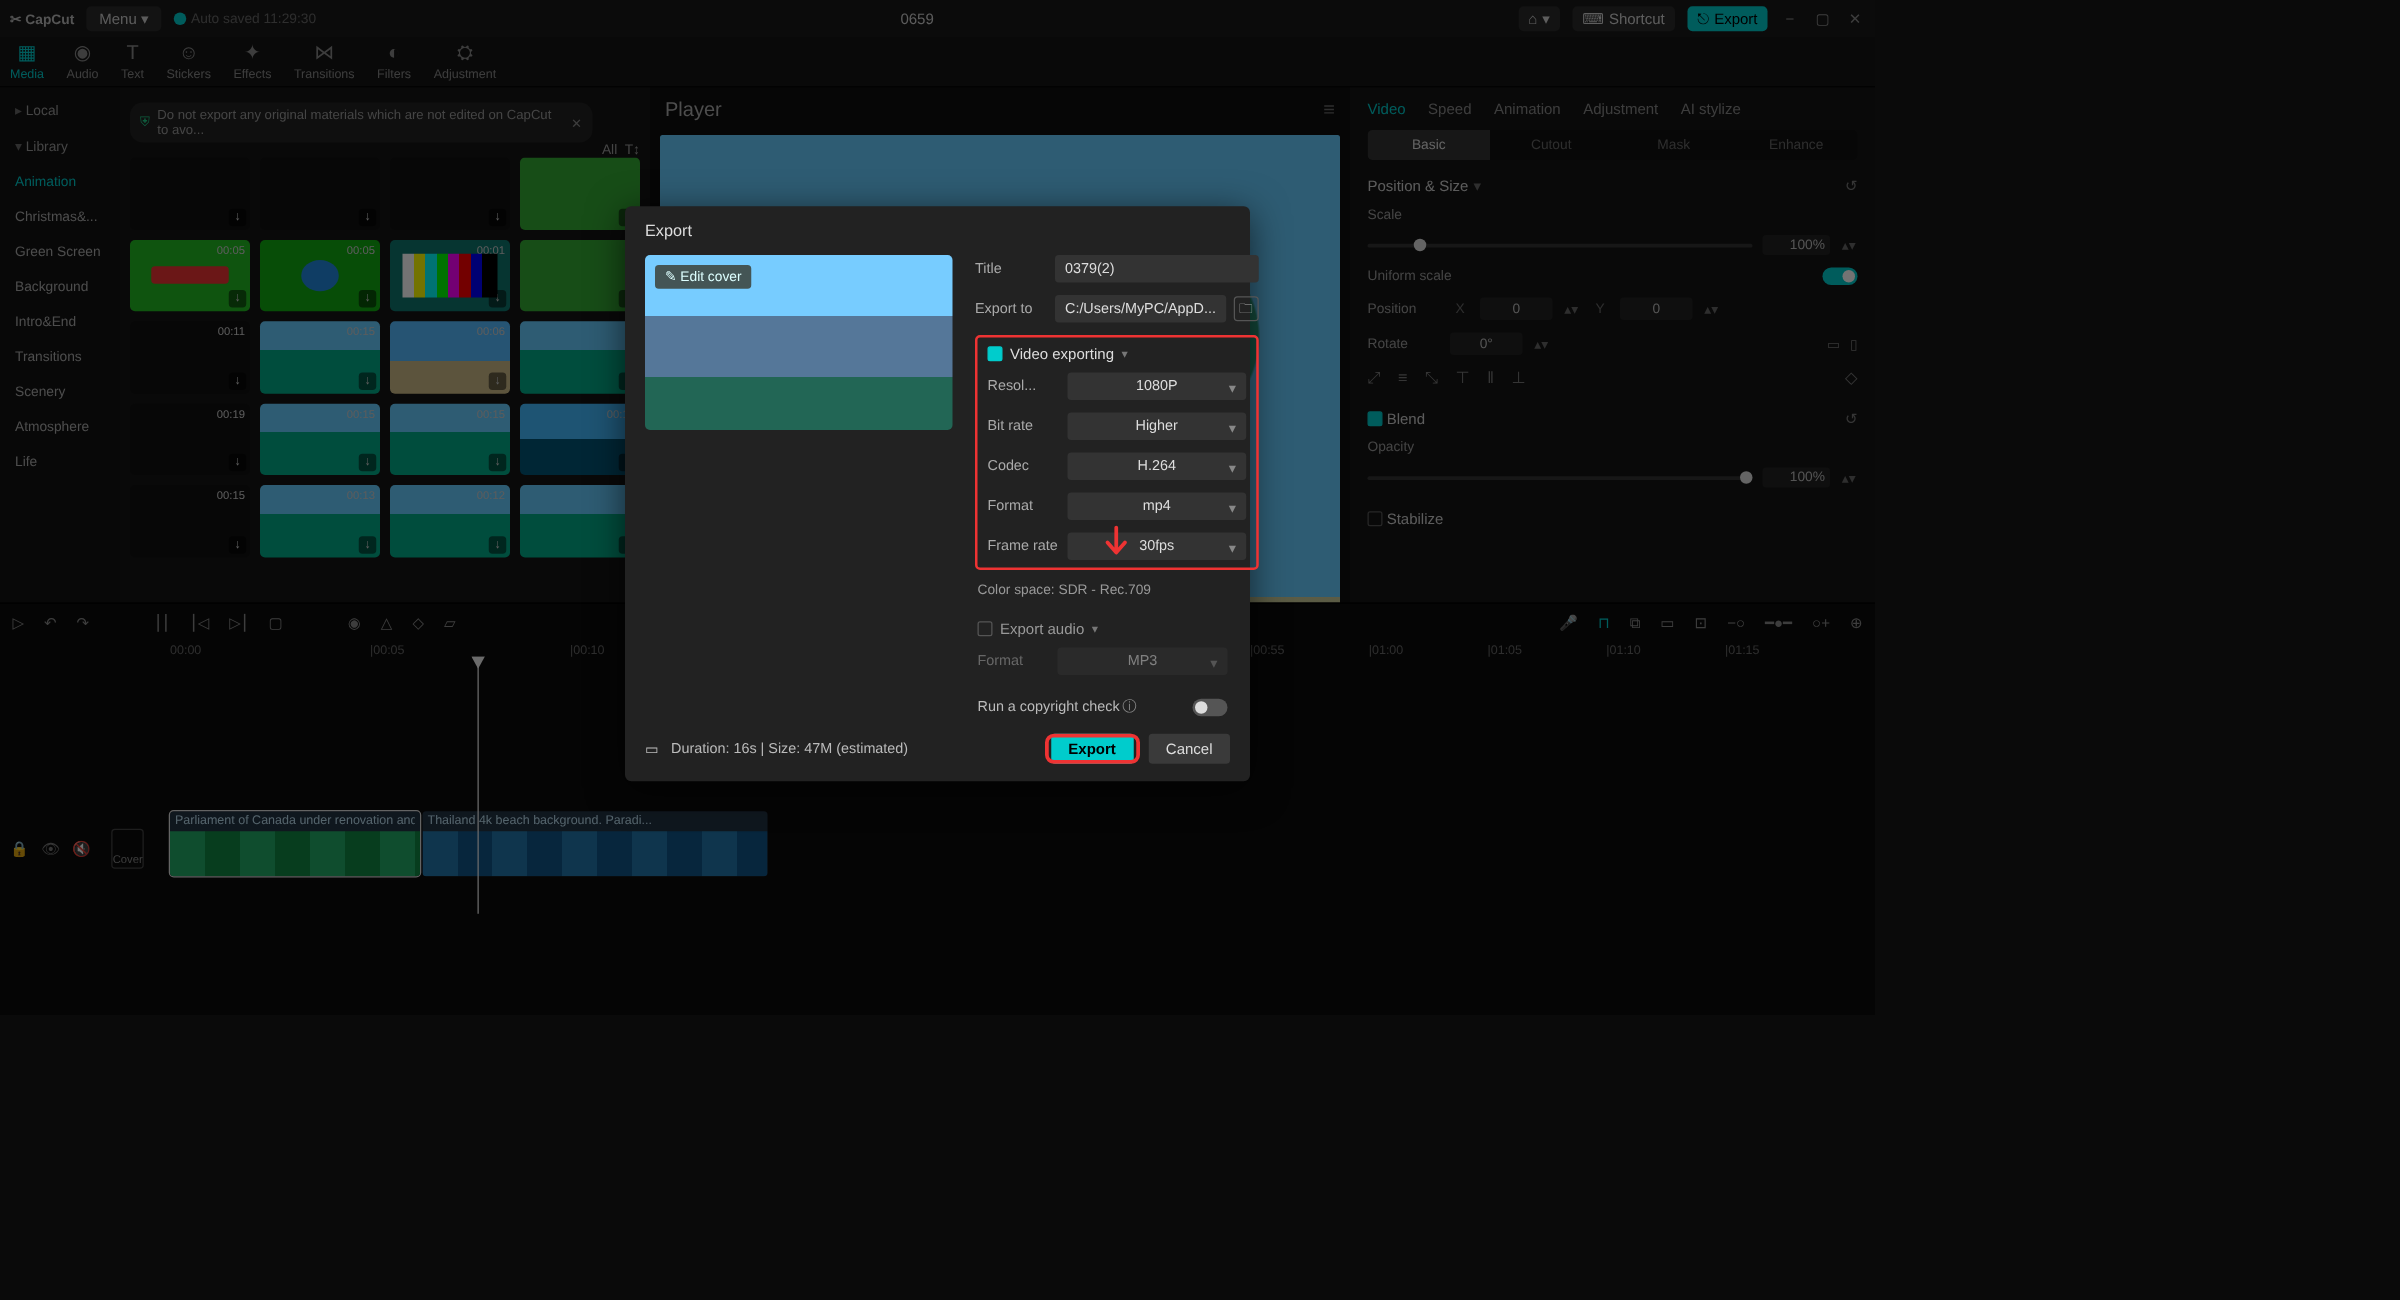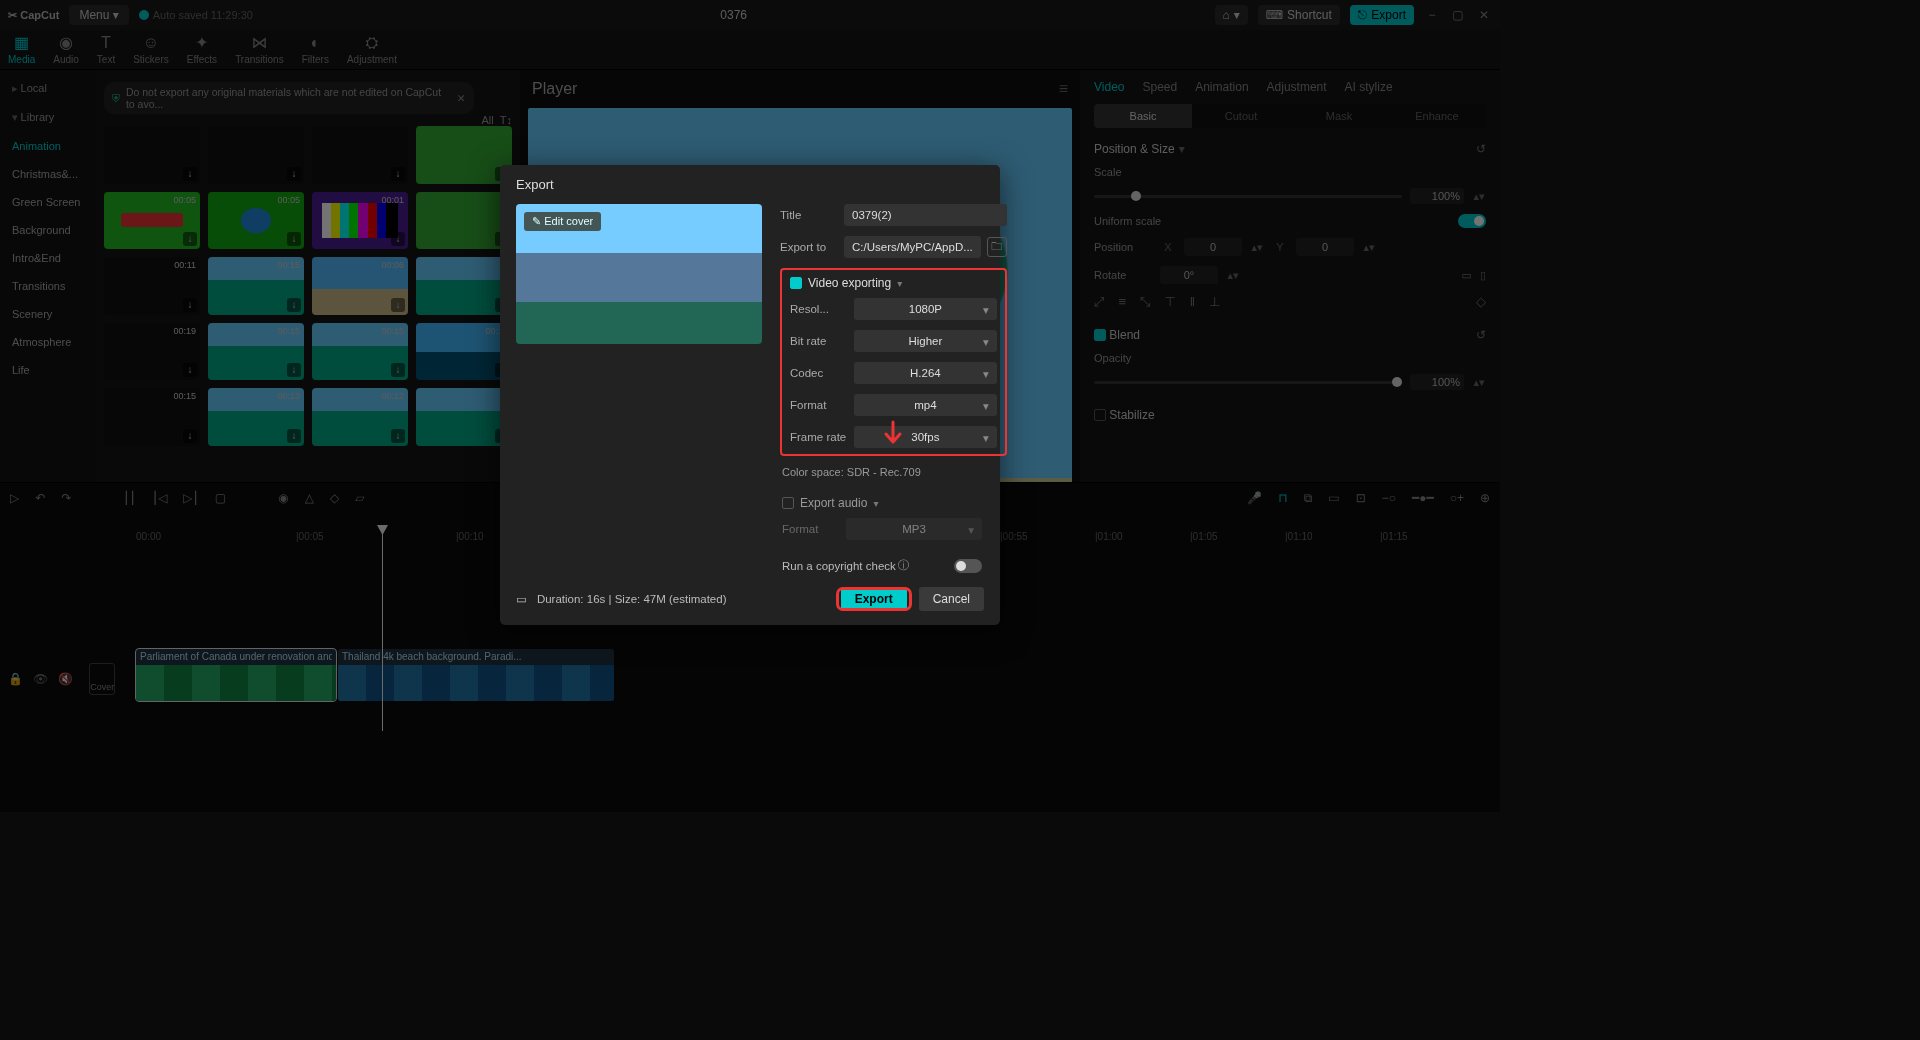--- a/index.html
+++ b/index.html
@@ -48,21 +48,21 @@
 .thumb .dl { position: absolute; bottom: 3px; right: 3px; width: 14px; height: 14px; background: rgba(0,0,0,.5); border-radius: 3px; color: #ccc; font-size: 10px; text-align: center; line-height: 14px; }
 .thumb.green { background: #3a3; }
 .thumb.sky { background: linear-gradient(#6cf 40%, #0a8 40%); }
 .thumb.sky2 { background: linear-gradient(#4bf 50%, #057 50%); }
 .thumb.dark { background: #111; }
 .thumb.beach { background: linear-gradient(#5bf 55%, #cb8 55%); }
 .thumb.subscribe { background: #2b2; }
 .thumb.subscribe::after { content: ""; position: absolute; left: 18%; top: 38%; width: 64%; height: 24%; background: #e33; border-radius: 3px; }
 .thumb.like { background: #1a1; }
 .thumb.like::after { content: ""; position: absolute; left: 34%; top: 28%; width: 32%; height: 44%; background: #28d; border-radius: 50%; }
-.thumb.bars { background: #4c1d95; }
+.thumb.bars { background: #0f766e; }
 .thumb.bars::after { content: ""; position: absolute; left: 10%; top: 20%; width: 80%; height: 60%; background: linear-gradient(90deg,#fff 0 12%,#ff0 12% 24%,#0ff 24% 36%,#0f0 36% 48%,#f0f 48% 60%,#f00 60% 72%,#00f 72% 84%,#000 84%); }
 
 
 .center-panel { flex: 1; display: flex; flex-direction: column; background: #0e0e0e; }
 .player-head { padding: 10px 12px; color: #aaa; font-size: 16px; display: flex; }
 .player-head .more { margin-left: auto; color: #666; }
 .player-view { flex: 1; margin: 0 8px; background: linear-gradient(#6cf 55%, #cc9 55%, #0a8 90%); border-radius: 2px; position: relative; }
 .palm { position: absolute; top: 8%; right: 6%; width: 34%; height: 40%; background: radial-gradient(circle at 40% 40%, #184 0 40%, transparent 41%); opacity: .7; }
 .player-ctrls { height: 32px; display: flex; align-items: center; padding: 0 10px; gap: 12px; color: #999; font-size: 11px; }
 .player-ctrls .grow { flex: 1; }
@@ -91,21 +91,21 @@
 .wide-select { flex: 1; background: #222; border-radius: 3px; padding: 4px 8px; color: #bbb; display: flex; }
 .wide-select::after { content: "▾"; margin-left: auto; color: #666; }
 .chk { width: 12px; height: 12px; border: 1px solid #555; border-radius: 2px; display: inline-block; }
 .chk.on { background: #0cc; border-color: #0cc; }
 
 
 .timeline { position: absolute; left: 0; right: 0; bottom: 0; height: 330px; background: #0d0d0d; border-top: 1px solid #000; }
 .tl-tools { height: 30px; display: flex; align-items: center; padding: 0 10px; gap: 16px; color: #888; }
 .tl-tools .sep { flex: 1; }
 .ruler { height: 18px; position: relative; color: #666; font-size: 10px; }
-.ruler span { position: absolute; top: 18px; }
+.ruler span { position: absolute; top: 2px; }
 .tracks { position: relative; height: 200px; }
 .playhead { position: absolute; left: 382px; top: 0; bottom: 0; width: 1px; background: #eee; }
 .playhead::before { content: ""; position: absolute; top: -6px; left: -5px; width: 11px; height: 10px; background: #eee; clip-path: polygon(0 0,100% 0,50% 100%); }
 .tl-left-ctrl { position: absolute; left: 8px; top: 132px; display: flex; gap: 10px; color: #777; font-size: 12px; align-items: center; }
 .cover-box { width: 26px; height: 32px; border: 1px solid #444; border-radius: 3px; font-size: 9px; color: #888; display: flex; align-items: flex-end; justify-content: center; padding-bottom: 2px; margin-left: 6px; }
 .clip { position: absolute; top: 118px; height: 52px; border-radius: 3px; overflow: hidden; background: #234; }
 .clip.sel { outline: 1px solid #ddd; }
 .clip .lbl { position: absolute; top: 2px; left: 4px; right: 4px; font-size: 10px; color: #bde; white-space: nowrap; overflow: hidden; }
 .clip .film { position: absolute; bottom: 0; left: 0; right: 0; height: 36px; background: repeating-linear-gradient(90deg,#2a6 0 28px,#184 28px 56px); }
 .clip.c2 .film { background: repeating-linear-gradient(90deg,#27a 0 28px,#158 28px 56px); }
@@ -147,21 +147,21 @@
 </head>
 <body>
 
 <div class="titlebar">
   <span class="logo">✂ CapCut</span>
   <span class="menu-btn">Menu ▾</span>
   <span class="autosave">
     <span class="cloud-dot"></span>
     <span>Auto saved  11:29:30</span>
   </span>
-  <div class="titlebar-spacer">0376</div>
+  <div class="titlebar-spacer">0659</div>
   <div class="titlebar-right">
     <span class="pill"><span>⌂</span> ▾</span>
     <span class="pill">⌨ <span>Shortcut</span></span>
     <span class="pill export">⎋ <span>Export</span></span>
     <span class="win-ctrl">−</span>
     <span class="win-ctrl">▢</span>
     <span class="win-ctrl">✕</span>
   </div>
 </div>
 

